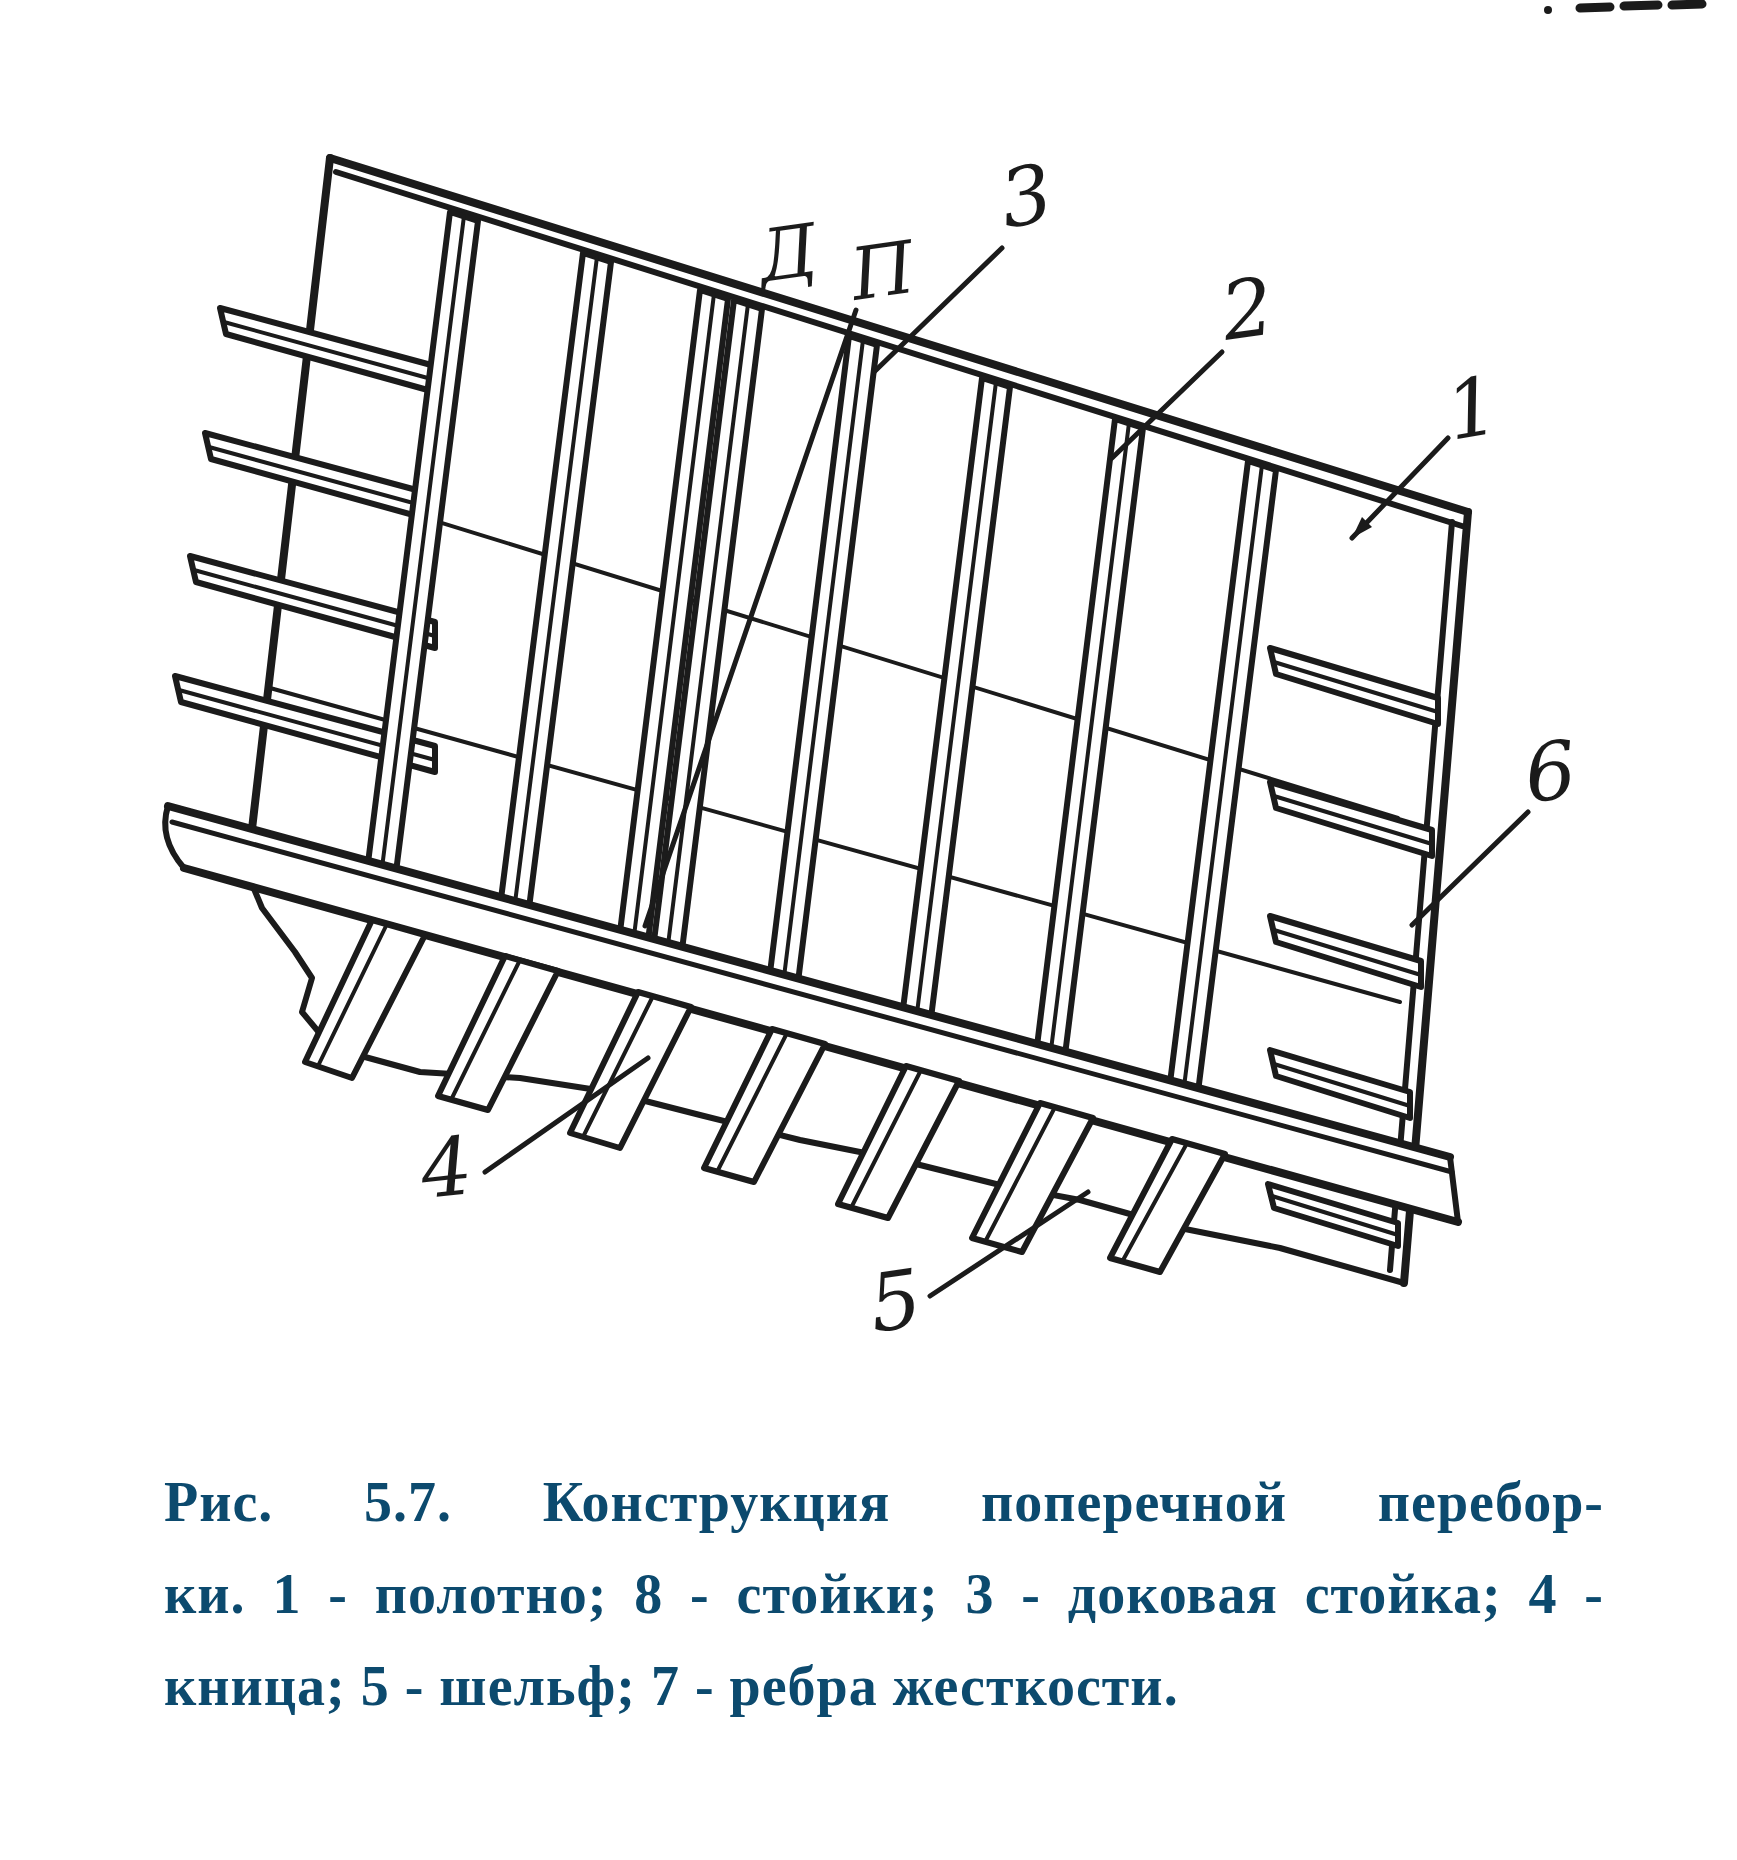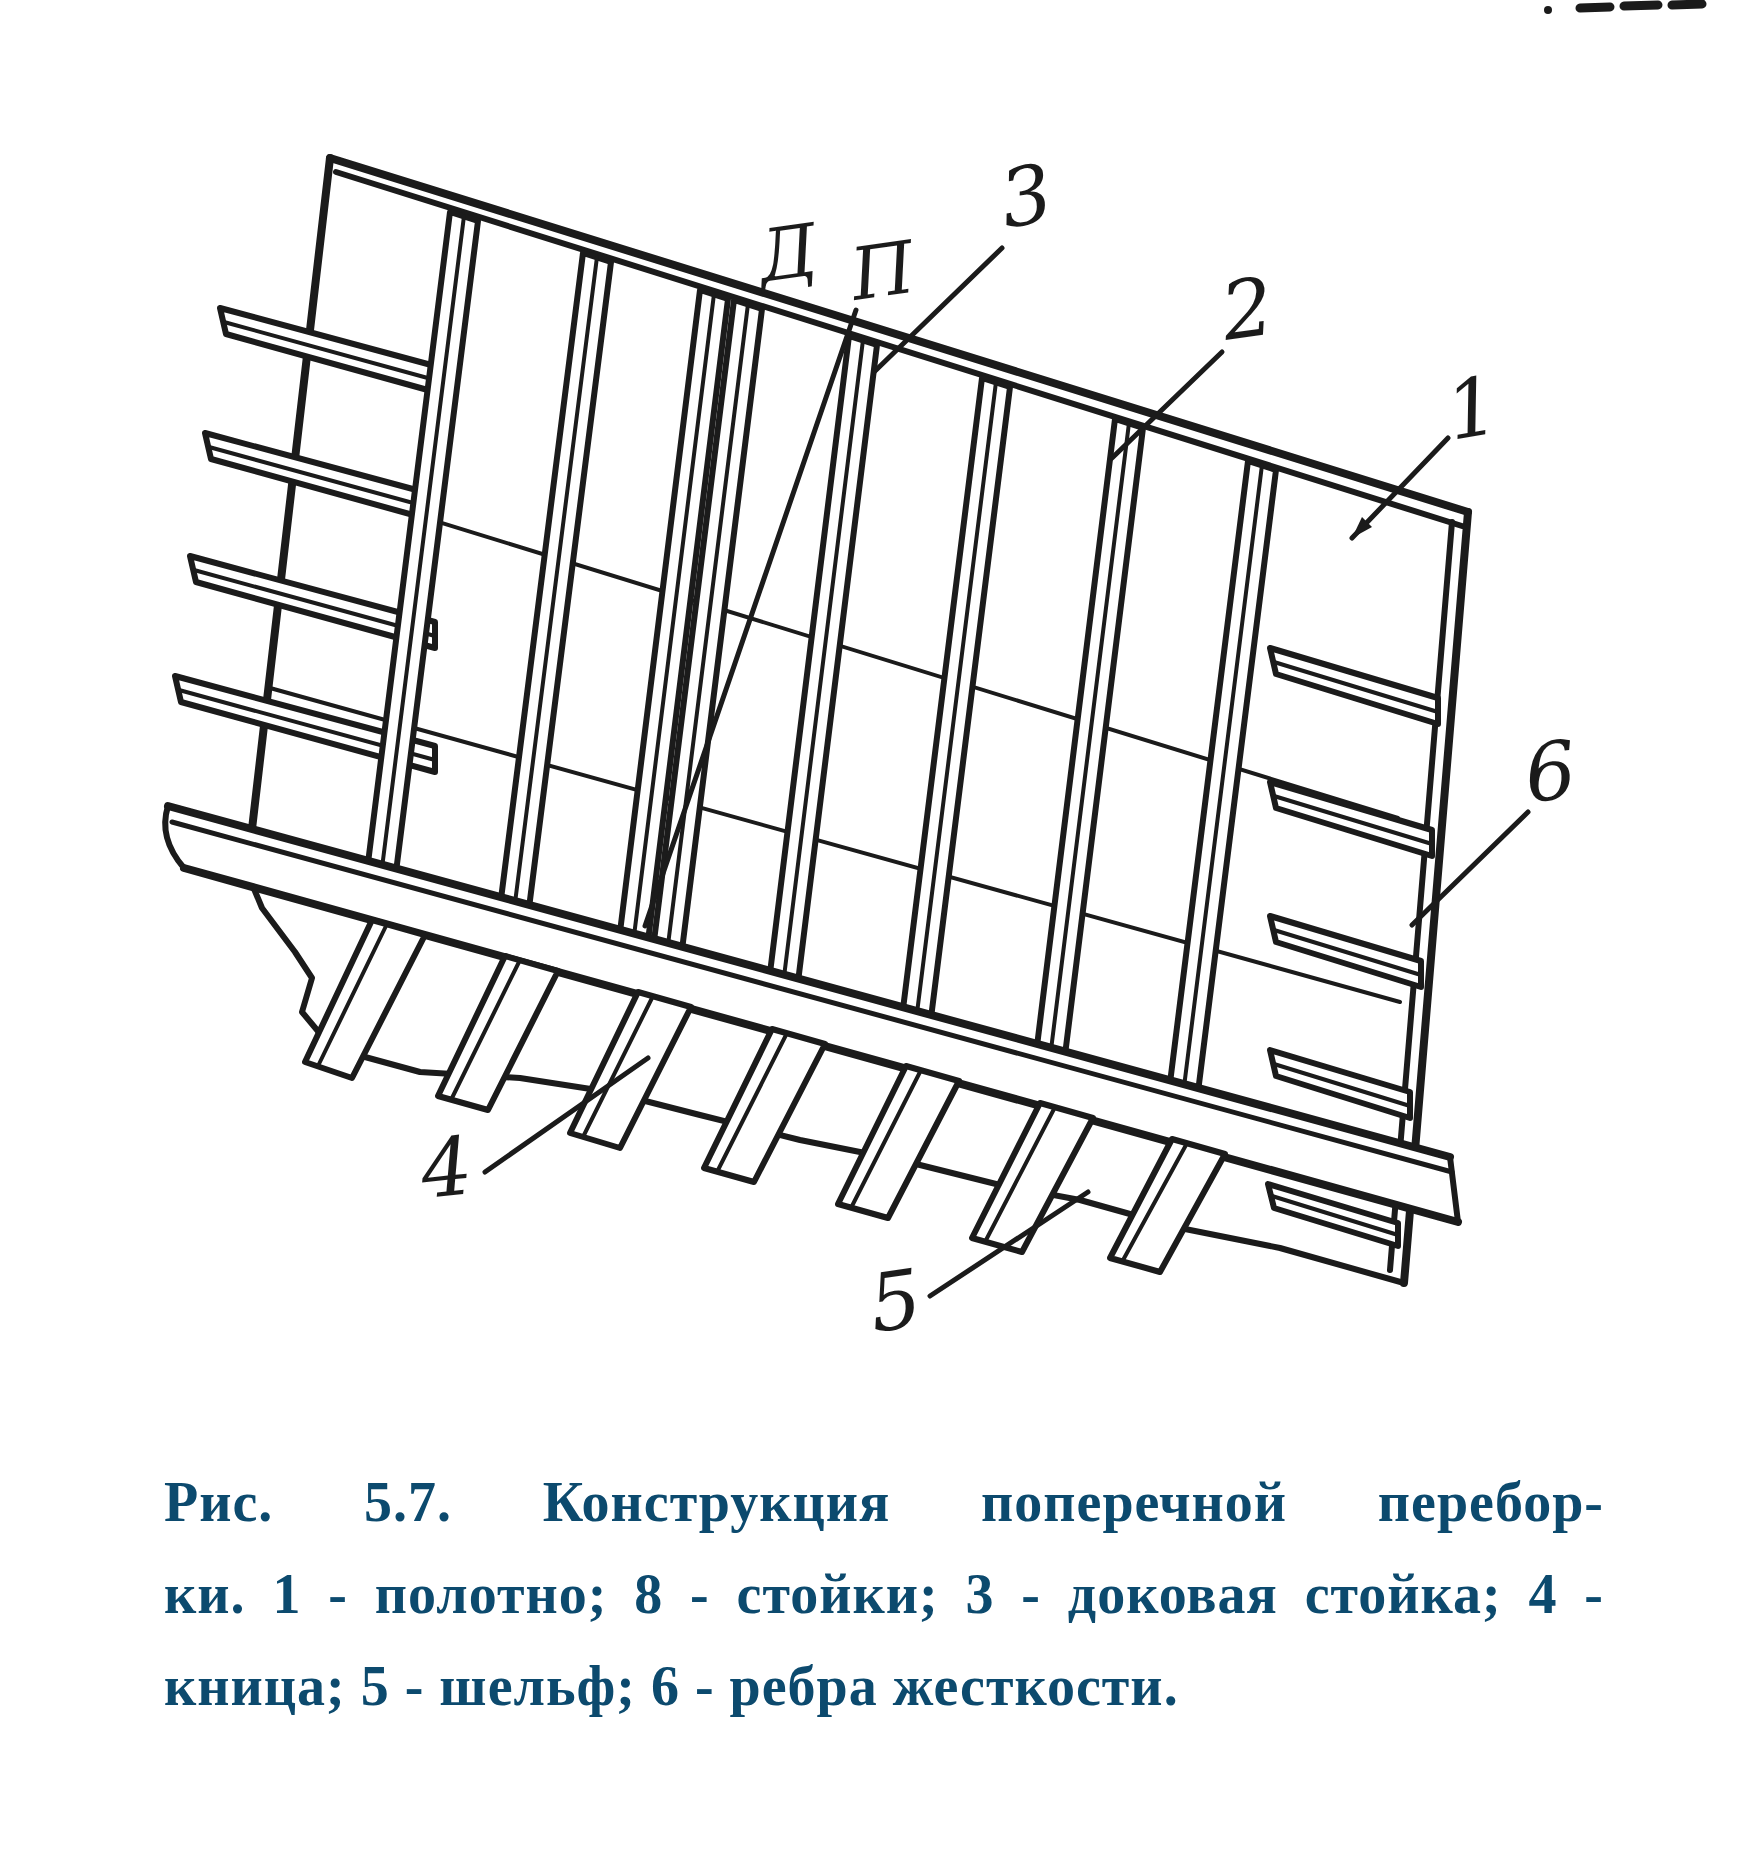--- a/index.html
+++ b/index.html
@@ -139,16 +139,16 @@
       <text class="part-label num" transform="translate(1006,228) rotate(-10)">3</text>
       <text class="part-label num" transform="translate(424,1198) rotate(-6)">4</text>
       <text class="part-label num" transform="translate(874,1332) rotate(-8)">5</text>
       <text class="part-label num" transform="translate(1528,802) rotate(-6)">6</text>
     </g>
   </svg>
 
   <div id="caption">
     <div class="cap-line cap-just">Рис. 5.7. Конструкция поперечной перебор-</div>
     <div class="cap-line cap-just">ки.  1 - полотно; 8 - стойки; 3 - доковая стойка; 4 -</div>
-    <div class="cap-line cap-left">кница; 5 -  шельф; 6 - ребра жесткости.</div>
+    <div class="cap-line cap-left">кница; 5 -  шельф; 7 - ребра жесткости.</div>
   </div>
 
 </div>
 
 </body></html>

